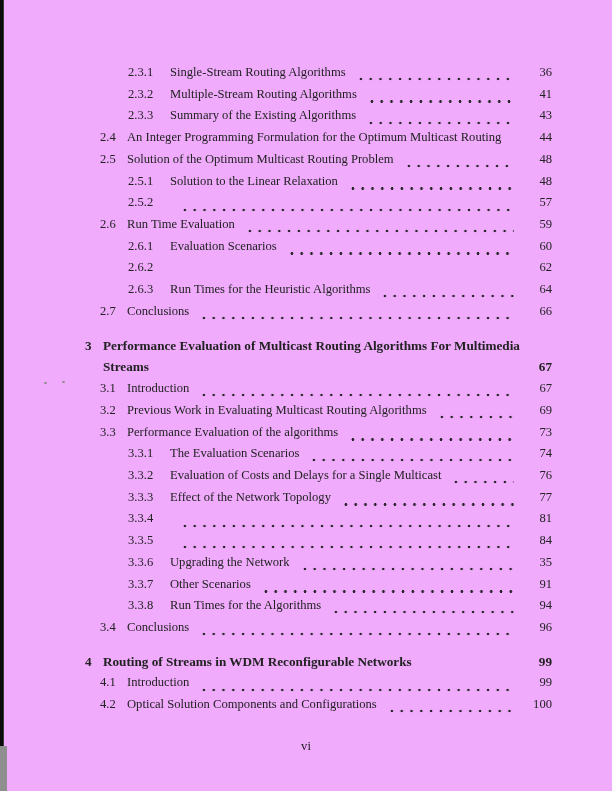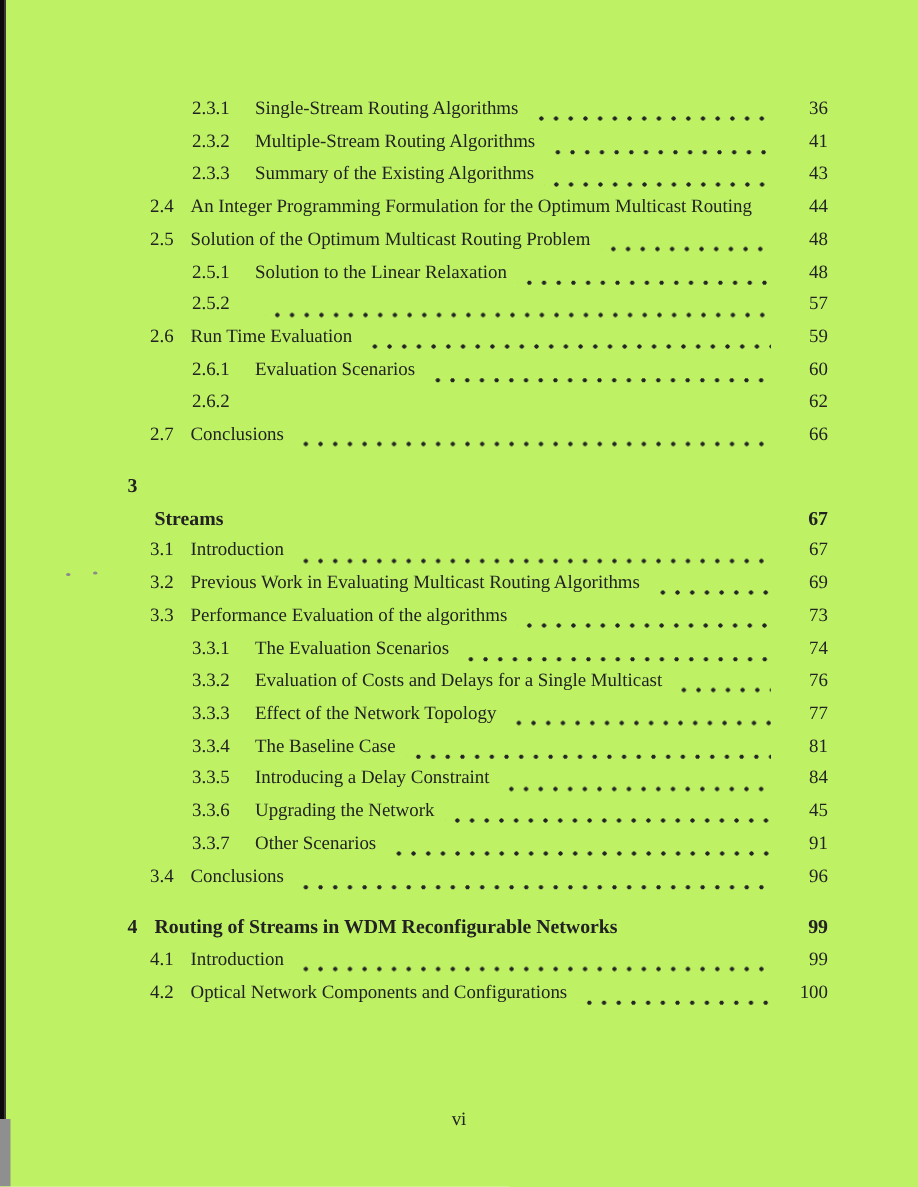--- a/index.html
+++ b/index.html
@@ -1,19 +1,19 @@
 <!DOCTYPE html>
 <html><head>
 <meta charset="utf-8">
 <style>
   html,body{margin:0;padding:0;}
   .page{
     position:relative;
     width:612px;height:791px;
-    background:#bef264;
+    background:#f0abfc;
     overflow:hidden;
     font-family:"Liberation Serif","DejaVu Serif",serif;
     color:#222222;
   }
   
   .scan-bar{
     position:absolute;left:0;top:0;width:4px;height:746px;
     background:linear-gradient(to right,#0b0b0b 0 3px,#3a3a3a 3px 4px);
   }
   .scan-bar-bottom{
@@ -117,28 +117,35 @@
         <span class="num">2.6.1</span>
         <span class="title">Evaluation Scenarios</span>
         <span class="leader"></span>
         <span class="page-num">60</span>
       </div>
       <div class="row subsection">
         <span class="num">2.6.2</span>
         <span class="leader no-dots"></span>
         <span class="page-num">62</span>
       </div>
+      <div class="row subsection">
+        <span class="num">2.6.3</span>
+        <span class="title">Run Times for the Heuristic Algorithms</span>
+        <span class="leader"></span>
+        <span class="page-num">64</span>
+      </div>
       <div class="row section">
         <span class="num">2.7</span>
         <span class="title">Conclusions</span>
         <span class="leader"></span>
         <span class="page-num">66</span>
       </div>
       <div class="row chapter gap">
         <span class="num">3</span>
+        <span class="title">Performance Evaluation of Multicast Routing Algorithms For Multimedia</span>
       </div>
       <div class="row chapter chapter-line2">
         <span class="title">Streams</span>
         <span class="leader no-dots"></span>
         <span class="page-num">67</span>
       </div>
       <div class="row section">
         <span class="num">3.1</span>
         <span class="title">Introduction</span>
         <span class="leader"></span>
@@ -169,41 +176,45 @@
         <span class="page-num">76</span>
       </div>
       <div class="row subsection">
         <span class="num">3.3.3</span>
         <span class="title">Effect of the Network Topology</span>
         <span class="leader"></span>
         <span class="page-num">77</span>
       </div>
       <div class="row subsection">
         <span class="num">3.3.4</span>
-        <span class="title">The Baseline Case</span>
         <span class="leader"></span>
         <span class="page-num">81</span>
       </div>
       <div class="row subsection">
         <span class="num">3.3.5</span>
-        <span class="title">Introducing a Delay Constraint</span>
         <span class="leader"></span>
         <span class="page-num">84</span>
       </div>
       <div class="row subsection">
         <span class="num">3.3.6</span>
         <span class="title">Upgrading the Network</span>
         <span class="leader"></span>
-        <span class="page-num">45</span>
+        <span class="page-num">35</span>
       </div>
       <div class="row subsection">
         <span class="num">3.3.7</span>
         <span class="title">Other Scenarios</span>
         <span class="leader"></span>
         <span class="page-num">91</span>
+      </div>
+      <div class="row subsection">
+        <span class="num">3.3.8</span>
+        <span class="title">Run Times for the Algorithms</span>
+        <span class="leader"></span>
+        <span class="page-num">94</span>
       </div>
       <div class="row section">
         <span class="num">3.4</span>
         <span class="title">Conclusions</span>
         <span class="leader"></span>
         <span class="page-num">96</span>
       </div>
       <div class="row chapter gap">
         <span class="num">4</span>
         <span class="title">Routing of Streams in WDM Reconfigurable Networks</span>
@@ -211,20 +222,20 @@
         <span class="page-num">99</span>
       </div>
       <div class="row section">
         <span class="num">4.1</span>
         <span class="title">Introduction</span>
         <span class="leader"></span>
         <span class="page-num">99</span>
       </div>
       <div class="row section">
         <span class="num">4.2</span>
-        <span class="title">Optical Network Components and Configurations</span>
+        <span class="title">Optical Solution Components and Configurations</span>
         <span class="leader"></span>
         <span class="page-num">100</span>
       </div>
     </div>
 
   <div class="footer">vi</div>
 </div>
 
 </body></html>

